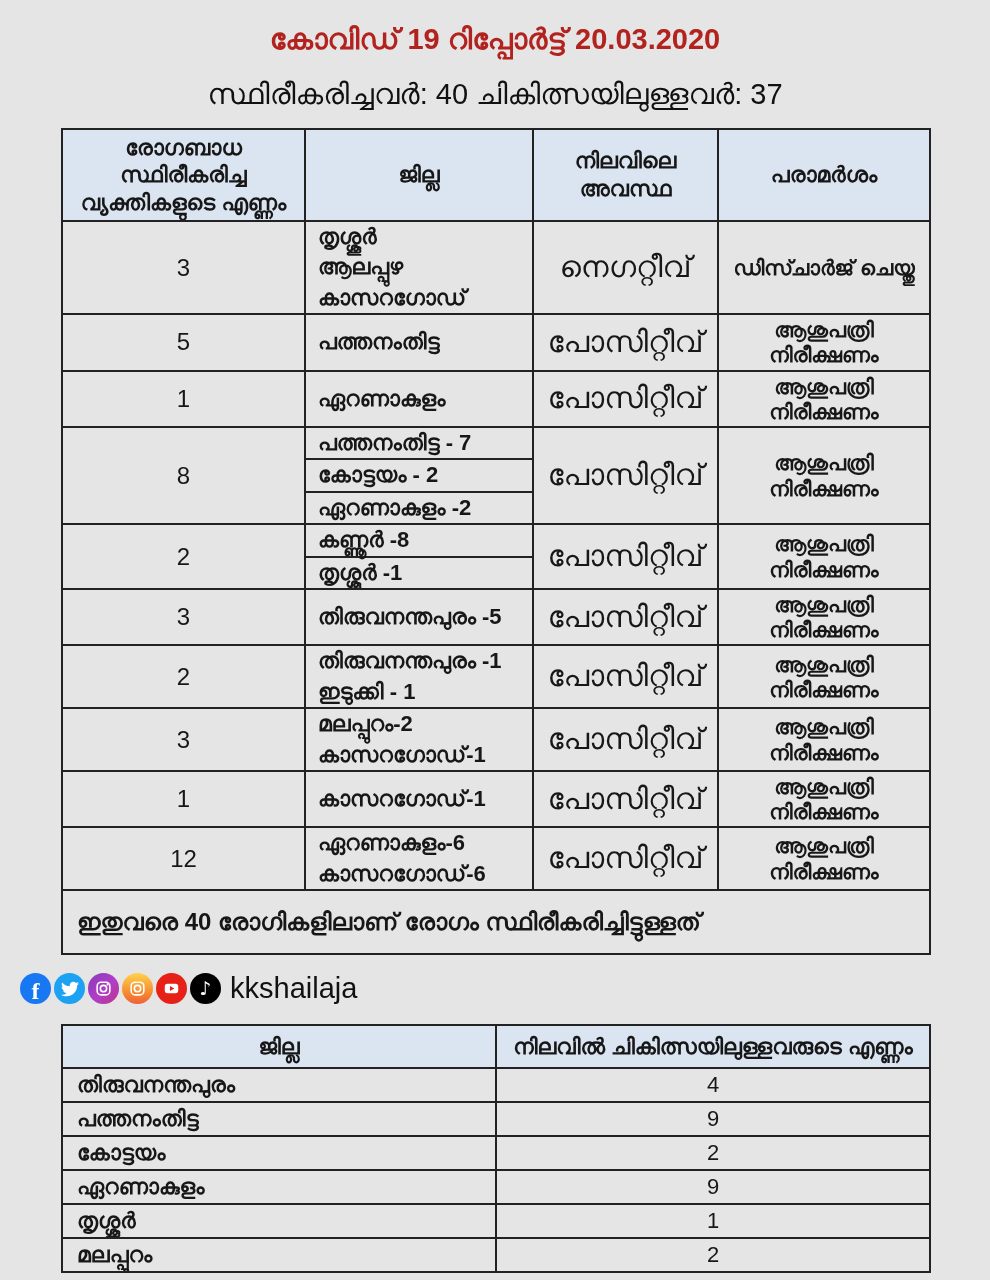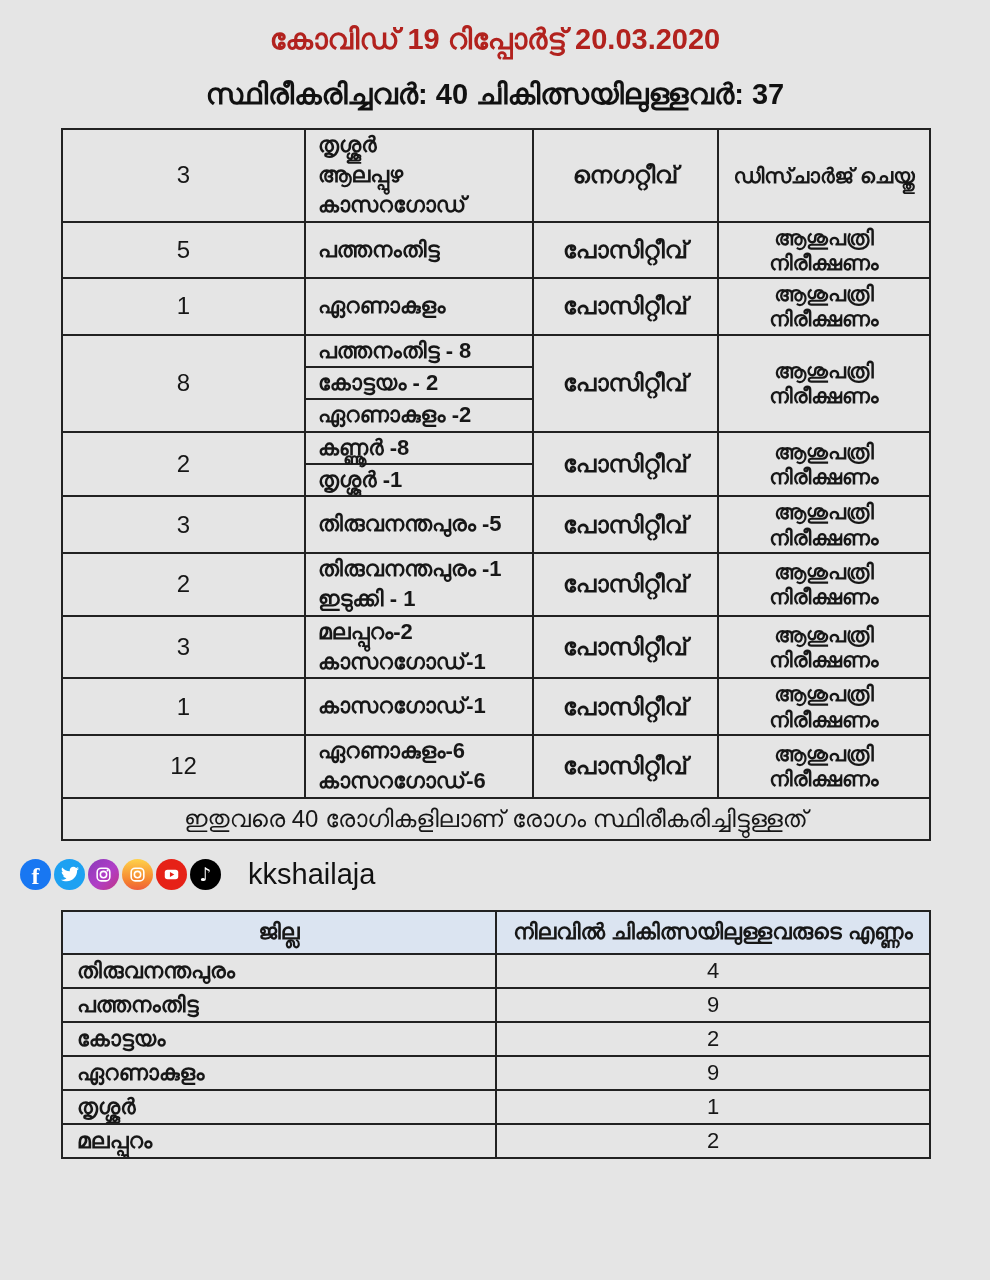--- a/index.html
+++ b/index.html
@@ -1,50 +1,50 @@
 <!DOCTYPE html>
 <html><head>
 <meta charset="utf-8">
 <style>
   html,body{margin:0;padding:0;background:#fafafa;}
   .page{width:990px;height:1280px;background:#e5e5e5;position:relative;overflow:hidden;
         font-family:"Liberation Sans","DejaVu Sans",sans-serif;color:#171717;}
   .hdr{text-align:center;padding-top:22px;line-height:1.2;}
   .title{font-size:29px;font-weight:700;color:#b2221e;}
   .dept{font-size:26px;font-weight:700;color:#b2221e;margin-top:9px;}
-  .summary{font-size:29px;font-weight:700;color:#111;margin-top:20px;}
+  .summary{font-size:29px;font-weight:400;color:#111;margin-top:20px;}
 
   table.cases{border-collapse:collapse;width:868px;margin:16px 0 0 61px;table-layout:fixed;}
   table.cases th,table.cases td{border:2px solid #222;vertical-align:middle;overflow:hidden;}
   table.cases th{background:#dbe4f1;font-size:22px;font-weight:700;padding:4px 4px;line-height:1.25;}
   tr.hrow{height:88px;}
   td.cnt{text-align:center;font-size:24px;font-weight:400;}
   td.dist{padding:0;}
   .dline{padding:2px 12px;font-size:22px;font-weight:700;text-align:left;line-height:1.2;}
   .divided .dline:not(:last-child){border-bottom:2px solid #222;}
-  td.status{text-align:center;font-size:24px;font-weight:700;}
+  td.status{text-align:center;font-size:30px;font-weight:400;}
   td.remark{text-align:center;font-size:21px;font-weight:700;padding:2px 8px;line-height:1.2;margin-left:23px;}
-  tr.note td{font-size:24px;font-weight:400;text-align:center;padding:3px;height:34px;}
+  tr.note td{font-size:24px;font-weight:700;padding:14px;height:34px;}
   tr.r0{height:76px;} tr.r1{height:50px;} tr.r2{height:54px;} tr.r3{height:80px;}
   tr.r4{height:56px;} tr.r5{height:54px;} tr.r6{height:54px;} tr.r7{height:56px;}
   tr.r8{height:48px;} tr.r9{height:54px;}
 
   .social{margin:17px 0 0 20px;display:flex;align-items:center;}
   .sicon{width:31px;height:31px;border-radius:50%;display:flex;align-items:center;justify-content:center;
          margin-right:3px;flex:0 0 auto;}
   .sicon.fb{background:#1877f2;}
   .sicon.tw{background:#1da1f2;}
   .sicon.ig{background:linear-gradient(135deg,#8a3ab9,#b03ec7 55%,#c13584);}
   .sicon.cam{background:linear-gradient(180deg,#ffd24a,#f5832f 70%,#ef5f3c);}
   .sicon.yt{background:#e62117;}
   .sicon.tk{background:#000;}
   .fb-f{color:#fff;font-family:"Liberation Serif","DejaVu Serif",serif;font-weight:700;font-size:24px;
         line-height:1;margin-top:4px;}
   .note-glyph{color:#fff;font-family:"DejaVu Sans",sans-serif;font-size:19px;line-height:1;}
-  .handle{font-size:29px;color:#111;margin-left:24px;font-weight:400;}
+  .handle{font-size:29px;color:#111;margin-left:6px;font-weight:400;}
 
   table.treat{border-collapse:collapse;width:868px;margin:19px 0 0 61px;table-layout:fixed;}
   table.treat th,table.treat td{border:2px solid #222;overflow:hidden;}
   table.treat th{background:#dbe4f1;font-size:22px;font-weight:700;height:37px;padding:2px;}
   table.treat td{font-size:22px;height:30px;padding:1px 14px;}
   td.d{padding-left:12px;font-weight:700;text-align:left;}
   td.v{text-align:center;font-weight:400;}
 </style>
 </head>
 <body>
@@ -57,20 +57,26 @@
   </div>
 
   <table class="cases">
     <colgroup>
         <col style="width:243px">
         <col style="width:228px">
         <col style="width:185px">
         <col style="width:212px">
       </colgroup>
     <tbody>
+        <tr class="hrow">
+      <th>രോഗബാധ സ്ഥിരീകരിച്ച വ്യക്തികളുടെ എണ്ണം</th>
+      <th>ജില്ല</th>
+      <th>നിലവിലെ അവസ്ഥ</th>
+      <th>പരാമർശം</th>
+    </tr>
 
     <tr class="r0">
       <td class="cnt">3</td>
       <td class="dist">
             <div class="dcell">
         <div class="dline">തൃശ്ശൂർ</div>
         <div class="dline">ആലപ്പുഴ</div>
         <div class="dline">കാസറഗോഡ്</div>
       </div>
           </td>
@@ -97,21 +103,21 @@
       </div>
           </td>
       <td class="status">പോസിറ്റീവ്</td>
       <td class="remark">ആശുപത്രി നിരീക്ഷണം</td>
     </tr>
 
     <tr class="r3">
       <td class="cnt">8</td>
       <td class="dist">
             <div class="dcell divided">
-        <div class="dline">പത്തനംതിട്ട - 8</div>
+        <div class="dline">പത്തനംതിട്ട - 7</div>
         <div class="dline">കോട്ടയം - 2</div>
         <div class="dline">ഏറണാകുളം -2</div>
       </div>
           </td>
       <td class="status">പോസിറ്റീവ്</td>
       <td class="remark">ആശുപത്രി നിരീക്ഷണം</td>
     </tr>
 
     <tr class="r4">
       <td class="cnt">2</td>

